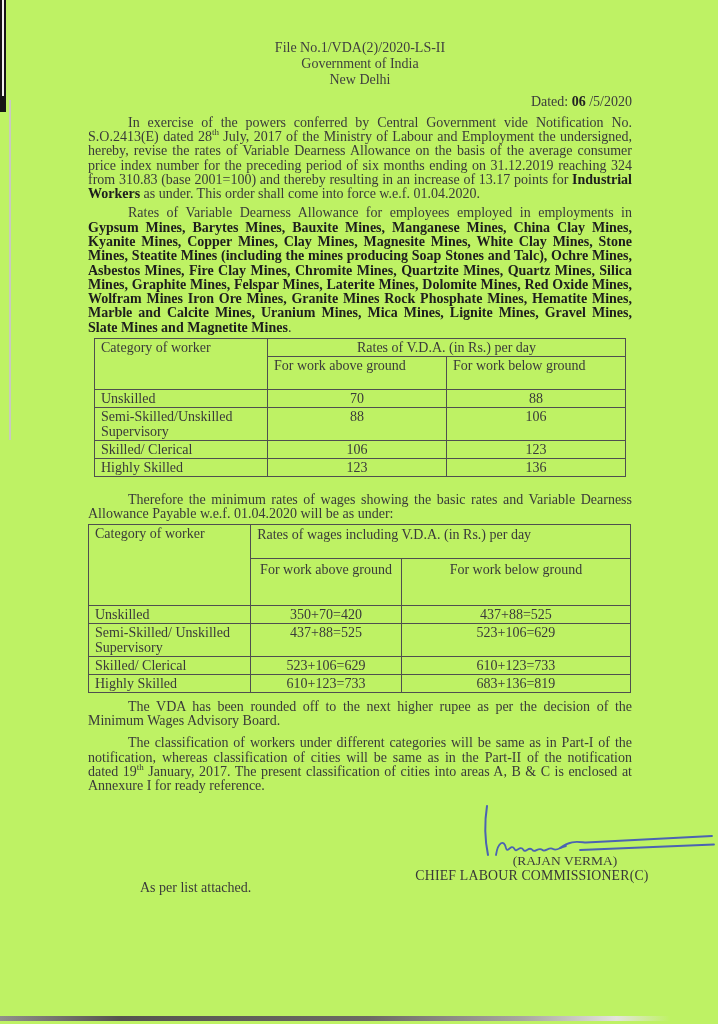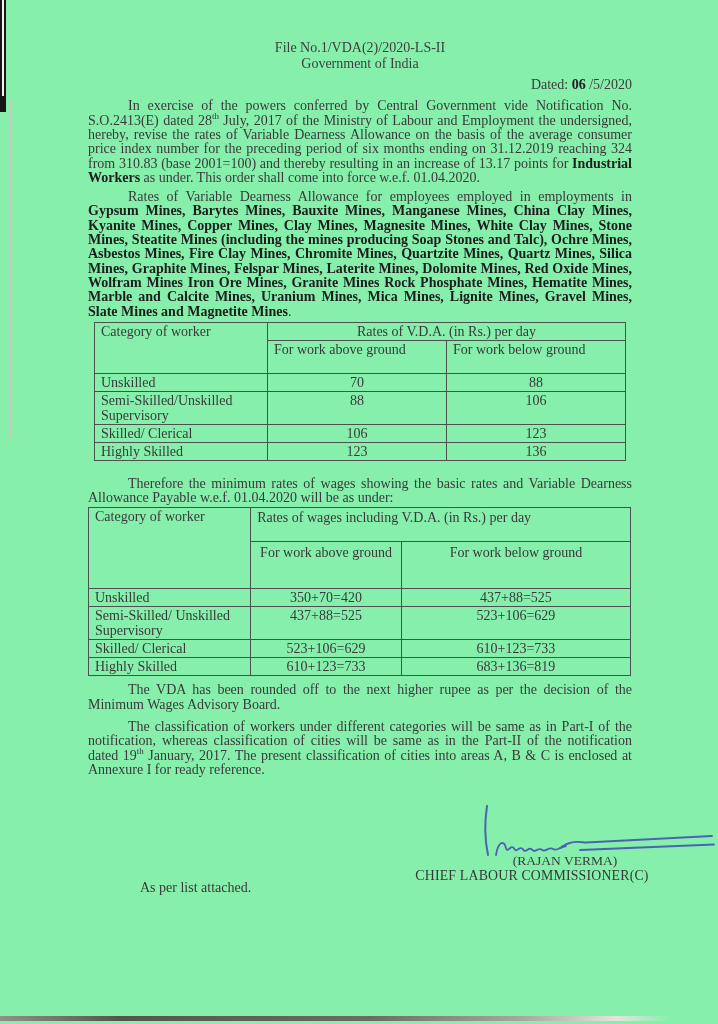--- a/index.html
+++ b/index.html
@@ -1,20 +1,20 @@
 <!DOCTYPE html>
 <html><head>
 <meta charset="utf-8">
 <style>
   html, body { margin: 0; padding: 0; background: #ffffff; }
   .page {
     position: relative;
     width: 718px;
     height: 1024px;
-    background: #86efac;
+    background: #bef264;
     font-family: "Liberation Serif", serif;
     color: #3a3a3a;
     overflow: hidden;
   }
   
   .left-bar { position: absolute; left: 0; top: 0; width: 6px; height: 112px; background: #161616; }
   .left-bar-white { position: absolute; left: 2px; top: 0; width: 2px; height: 96px; background: #f2f2ee; }
   .left-line { position: absolute; left: 9px; top: 100px; width: 2px; height: 340px; background: #c9c9c0; }
   .bottom-bar {
     position: absolute; left: 0; bottom: 3px; height: 5px; width: 670px;
@@ -69,20 +69,21 @@
   <div class="left-bar"></div>
   <div class="left-bar-white"></div>
   <div class="left-line"></div>
   <div class="bottom-bar"></div>
 
   <div class="content">
 
     <div class="hdr">
       <div>File No.1/VDA(2)/2020-LS-II</div>
       <div>Government of India</div>
+      <div>New Delhi</div>
     </div>
 
     <div class="dated">
       <span>Dated:</span>
       <span class="day">06</span>
       <span>/5/2020</span>
     </div>
 
 
     <p class="p1"><span>In exercise of the powers conferred by Central Government vide Notification No. S.O.2413(E) dated 28</span><sup>th</sup><span> July, 2017 of the Ministry of Labour and Employment the undersigned, hereby, revise the rates of Variable Dearness Allowance on the basis of the average consumer price index number for the preceding period of six months ending on 31.12.2019 reaching 324 from 310.83 (base 2001=100) and thereby resulting in an increase of 13.17 points for </span><b>Industrial Workers</b><span> as under. This order shall come into force w.e.f. 01.04.2020.</span></p>

